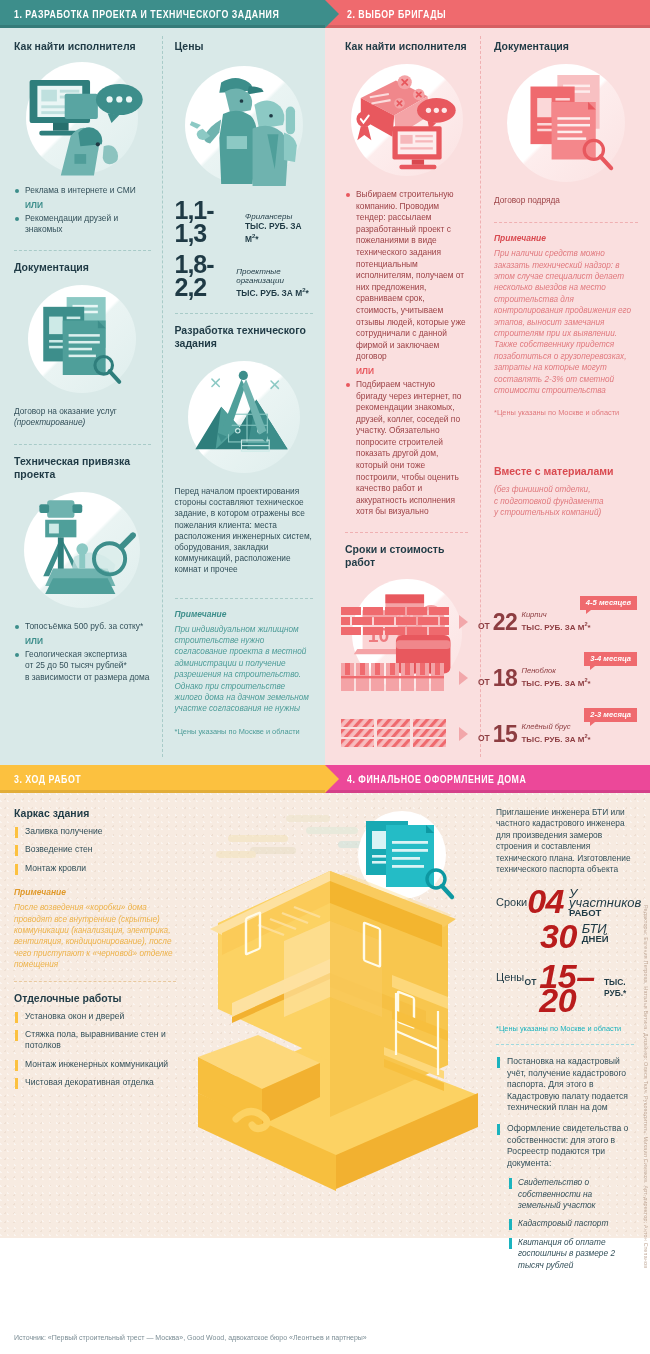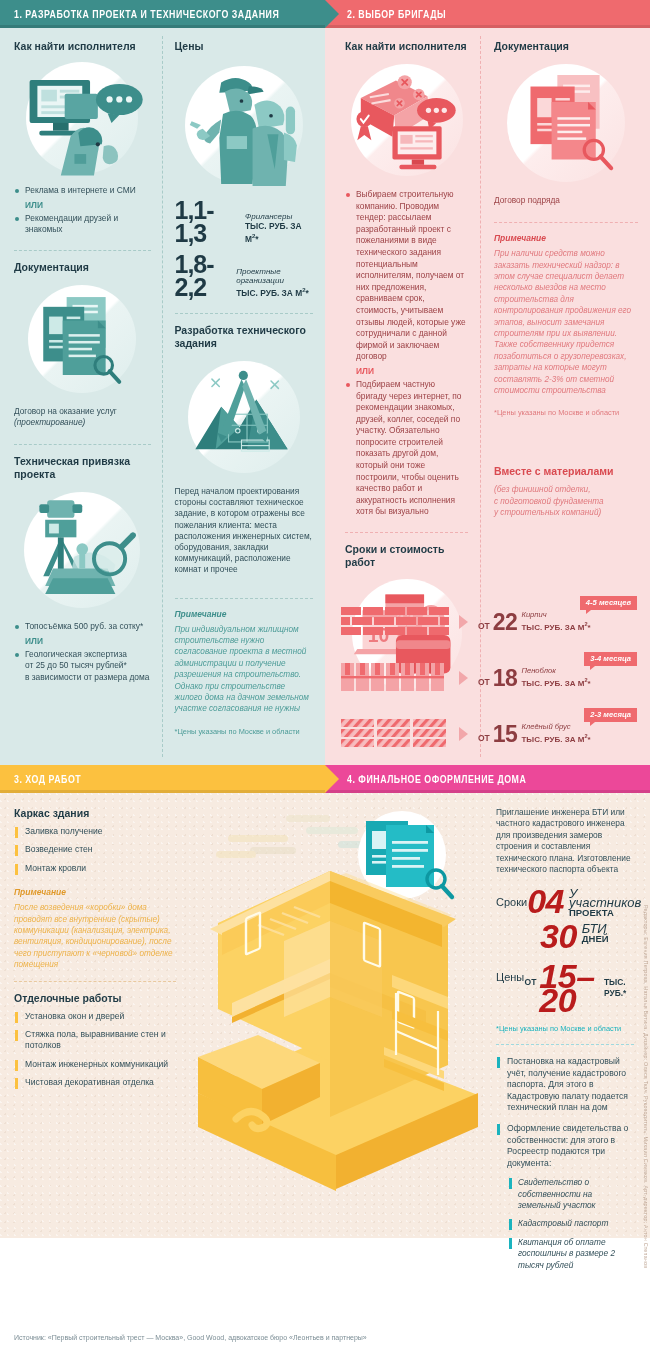--- a/index.html
+++ b/index.html
@@ -752,21 +752,21 @@
     <div class="bcol-r">
       <div class="body-t" style="font-size:8.4px;line-height:11.4px;">Приглашение инженера БТИ или частного кадастрового инженера для произведения замеров строения и составления технического плана. Изготовление технического паспорта объекта</div>
 
       <div style="height:14px;"></div>
 
       <div class="srow">
         <div class="slab">Сроки</div>
         <div class="snum">04</div>
         <div class="smeta">
           <div class="it">У участников</div>
-          <div class="un">ПРОЕКТА</div>
+          <div class="un">РАБОТ</div>
         </div>
       </div>
       <div class="srow">
         <div class="slab"></div>
         <div class="snum">30</div>
         <div class="smeta">
           <div class="it">БТИ</div>
           <div class="un">ДНЕЙ</div>
         </div>
       </div>

